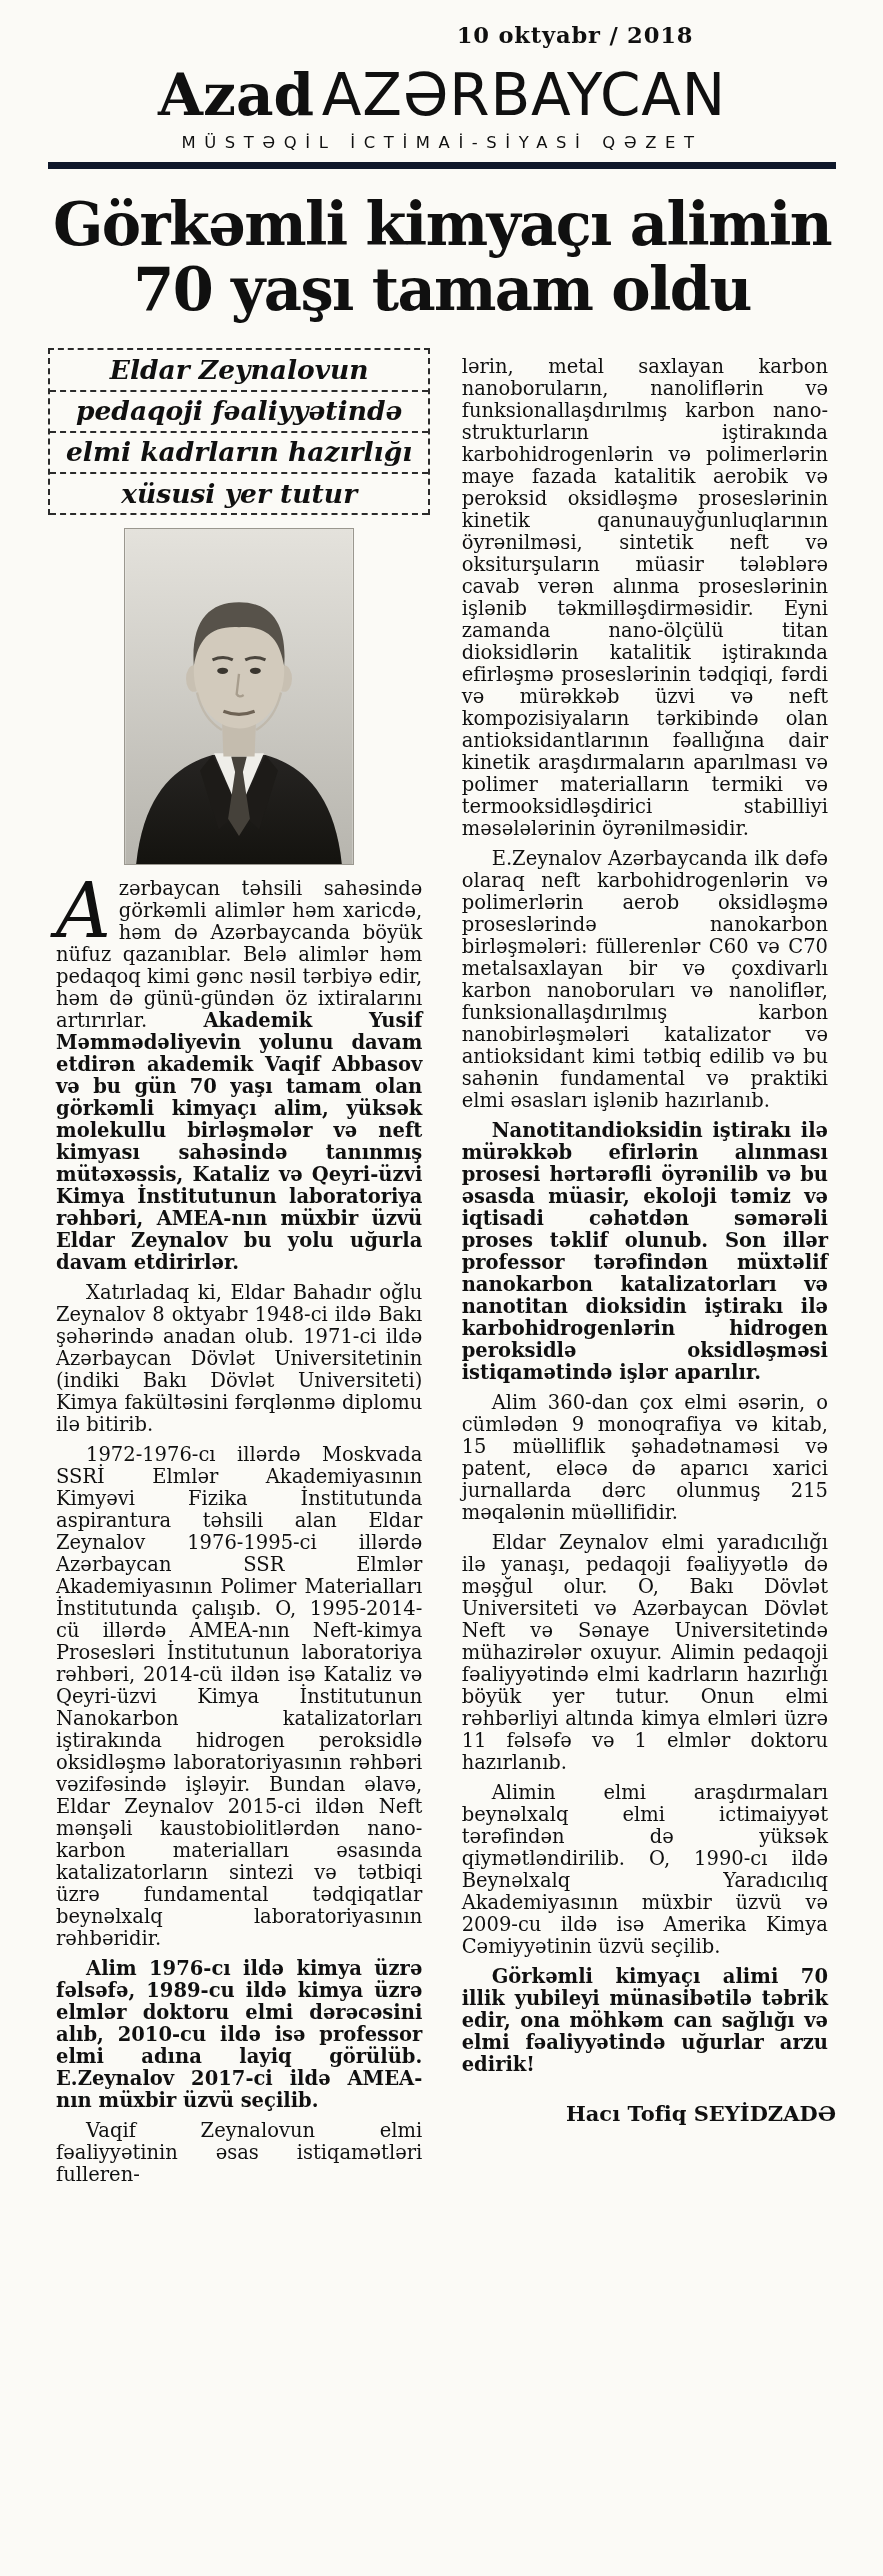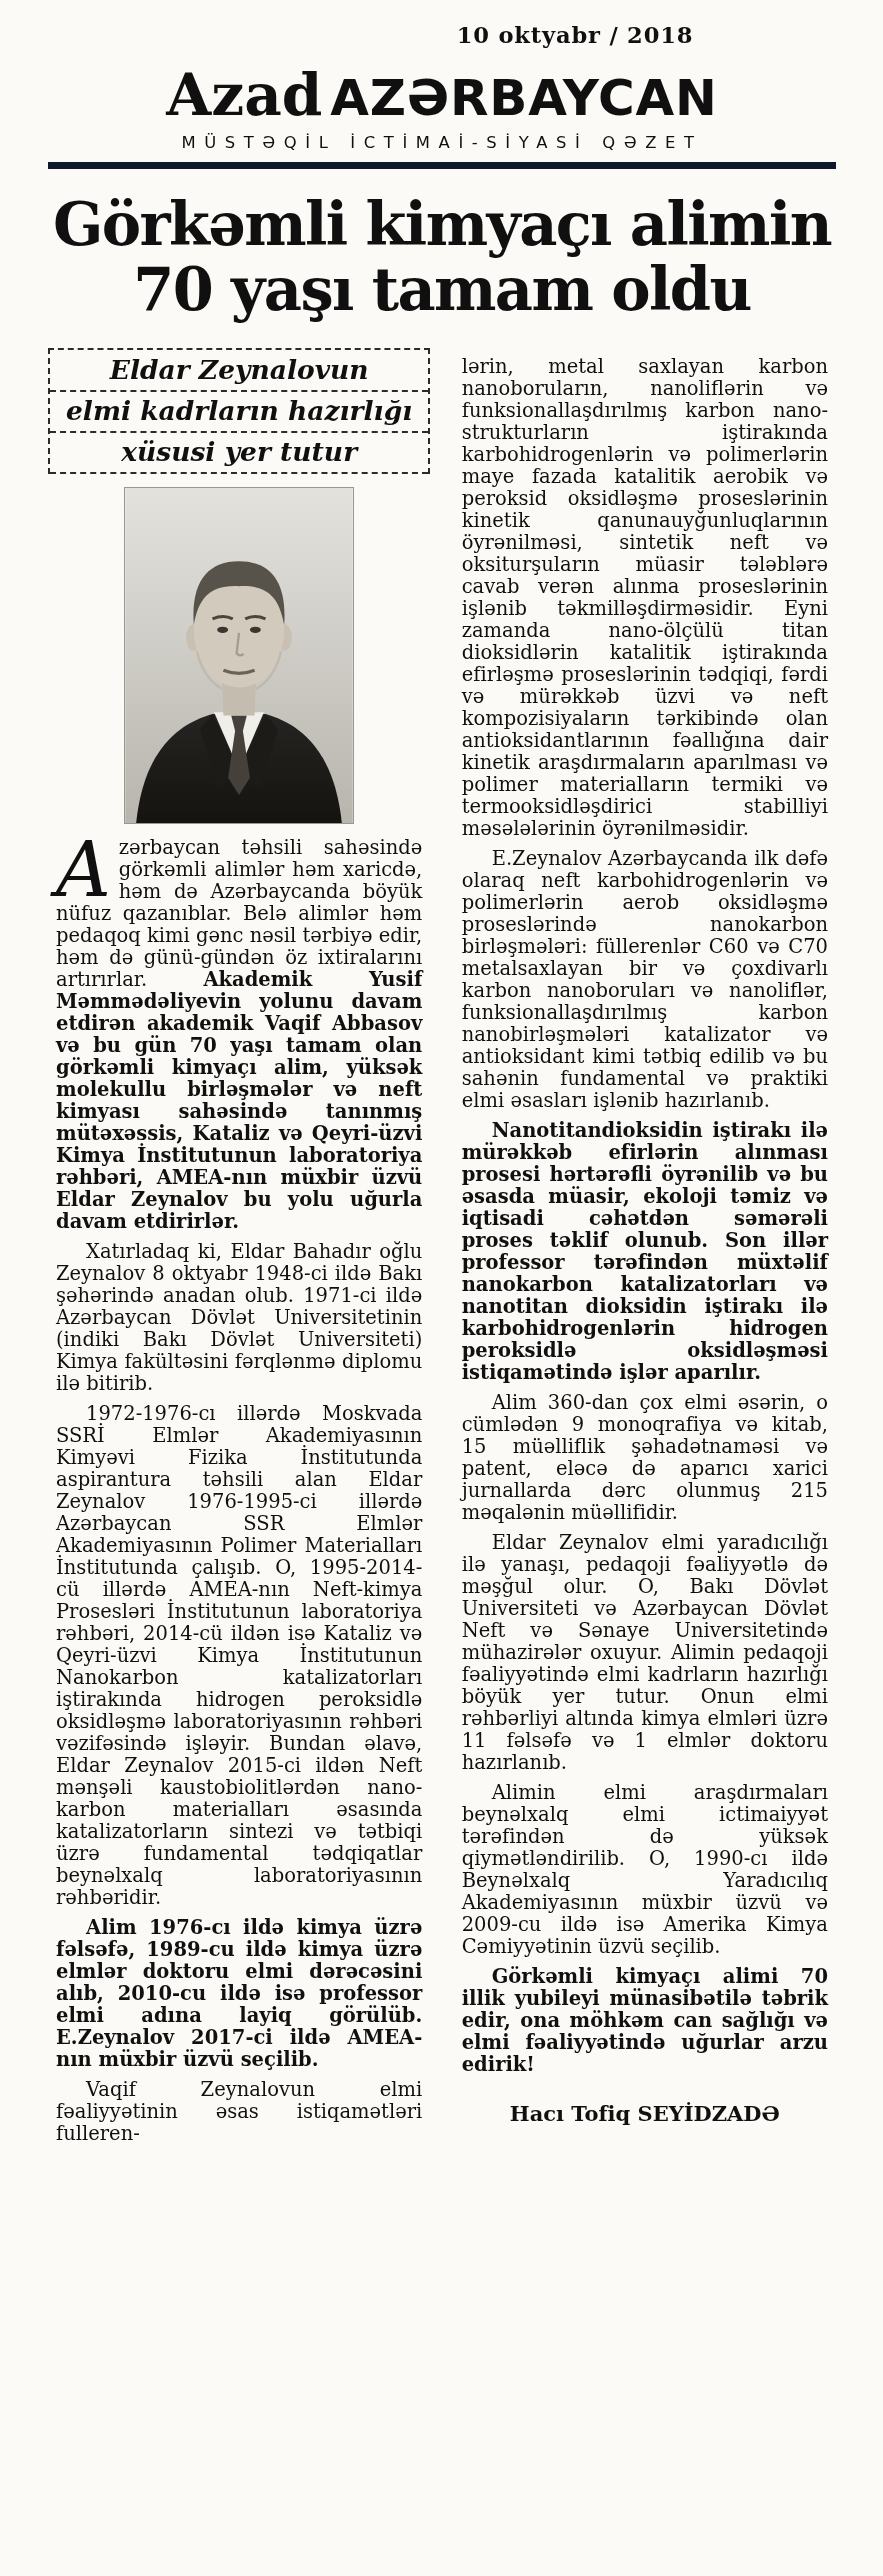--- a/index.html
+++ b/index.html
@@ -24,21 +24,21 @@
     letter-spacing:0.8px;
   }
   .masthead { text-align:center; margin-top:12.5px; white-space:nowrap; }
   .masthead .word-script {
     font-family:"DejaVu Serif","Liberation Serif",serif;
     font-weight:bold;
     font-size:58px; margin-right:7.8px;
   }
   .masthead .word-caps {
     font-family:"DejaVu Sans","Liberation Sans",sans-serif;
-    font-weight:bold; font-size:50px; letter-spacing:0.8px;
+    font-weight:normal; font-size:58px; letter-spacing:0.8px;
   }
   .subtitle-bar {
     margin-top:4.7px;
     text-align:center;
     padding-bottom:9.4px;
     border-bottom:7px solid #0f172a;
   }
   .subtitle {
     font-family:"DejaVu Sans","Liberation Sans",sans-serif;
     font-size:16.4px;
@@ -97,21 +97,21 @@
     font-style:italic;
     font-size:76px;
     line-height:62px;
     padding:1.6px 7.8px 0 0;
     font-weight:normal;
   }
 
   
   .byline {
     margin-top:26.5px;
-    text-align:center;
+    text-align:right;
     font-weight:bold;
     font-size:21px;
   }
 </style>
 </head>
 <body>
 
 <div class="page">
 
   <div class="issue-date">10 oktyabr / 2018</div>
@@ -128,20 +128,21 @@
     <span>Görkəmli kimyaçı alimin</span>
     <span>70 yaşı tamam oldu</span>
   </h1>
 
   <div class="columns">
 
     <div class="col">
 
       <div class="lede">
         <div class="lede-row">Eldar Zeynalovun</div>
+        <div class="lede-row">pedaqoji fəaliyyətində</div>
         <div class="lede-row">elmi kadrların hazırlığı</div>
         <div class="lede-row">xüsusi yer tutur</div>
       </div>
 
       <div class="photo-wrap">
         <svg viewBox="0 0 292 430" xmlns="http://www.w3.org/2000/svg">
           <defs>
             <linearGradient id="bg" x1="0" y1="0" x2="0" y2="1">
               <stop offset="0" stop-color="#e4e2dc"></stop>
               <stop offset="1" stop-color="#b7b5ae"></stop>

